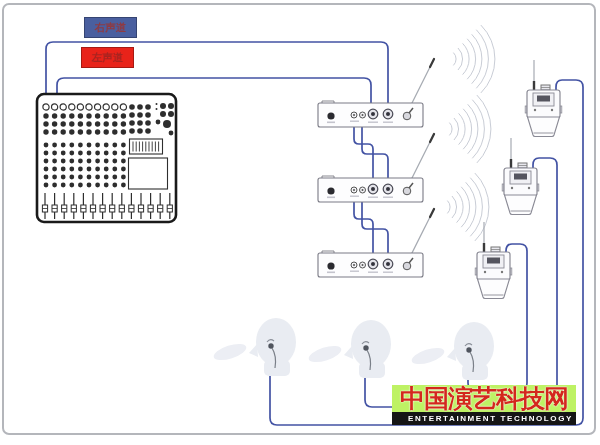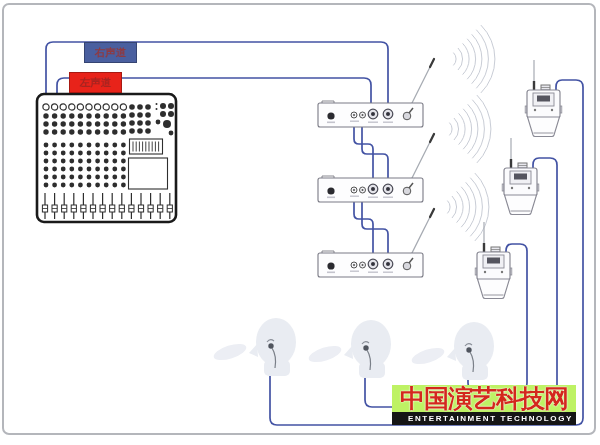--- a/index.html
+++ b/index.html
@@ -3,23 +3,23 @@
 <meta charset="utf-8">
 <style>
   html,body{margin:0;padding:0;background:#fff;}
   .canvas{position:relative;width:600px;height:445px;background:#fff;overflow:hidden;
           font-family:"Liberation Sans","DejaVu Sans",sans-serif;}
   .frame{position:absolute;left:2px;top:3px;width:590px;height:428px;
          border:2px solid #b4b6bb;border-radius:7px;}
   .diagram-svg{position:absolute;left:0;top:0;}
   .chan-badge{position:absolute;width:53px;height:21px;display:flex;align-items:center;
               justify-content:center;font-size:10.5px;font-weight:bold;
-              border:1px solid rgba(0,0,0,.28);box-sizing:border-box;margin-top:25px;}
+              border:1px solid rgba(0,0,0,.28);box-sizing:border-box;}
   .chan-badge.right{left:84px;top:17px;background:#4a5f9f;color:#8f3a42;}
-  .chan-badge.left{left:69px;top:47px;background:#e8231a;color:#a82420;}
+  .chan-badge.left{left:81px;top:47px;background:#e8231a;color:#a82420;}
   .logo{position:absolute;left:392px;top:385px;width:184px;background:#bef264;
         text-align:center;}
   .logo-title{color:#d3281c;font-size:25px;line-height:26px;font-weight:bold;
               letter-spacing:-1px;white-space:nowrap;
               text-shadow:0 0 1px #fff,0 0 2px #fff;}
   .logo-bar{margin-top:1px;background:#151515;color:#ffffff;font-size:8px;
             font-weight:bold;letter-spacing:1.6px;padding:2px 16px;white-space:nowrap;}
 </style>
 </head>
 <body>

